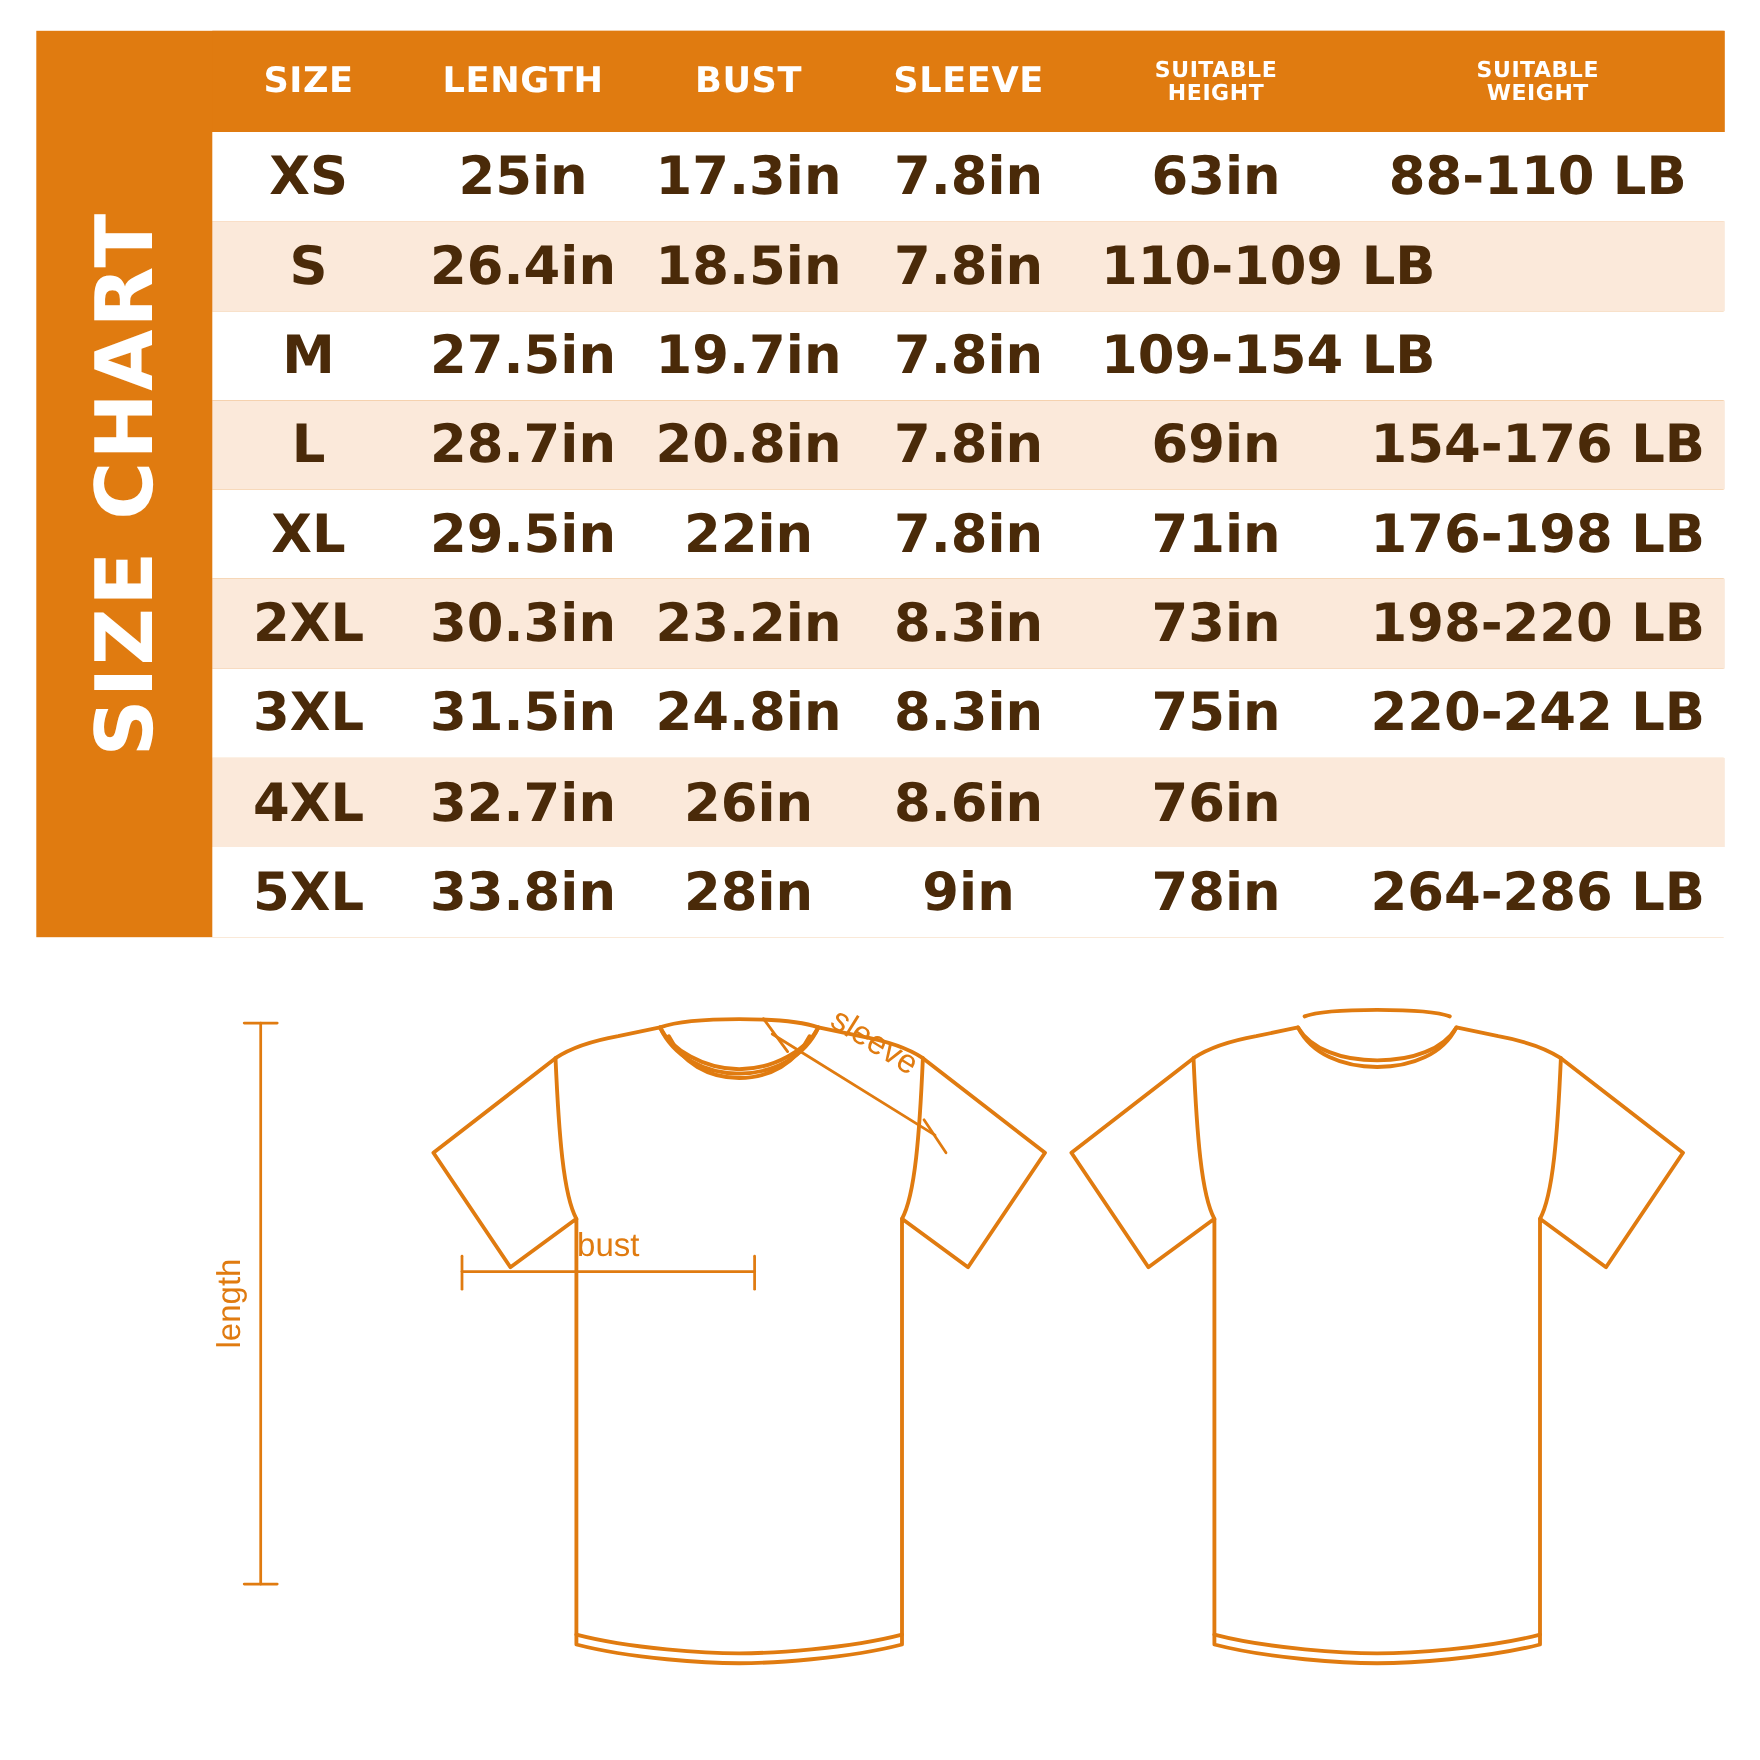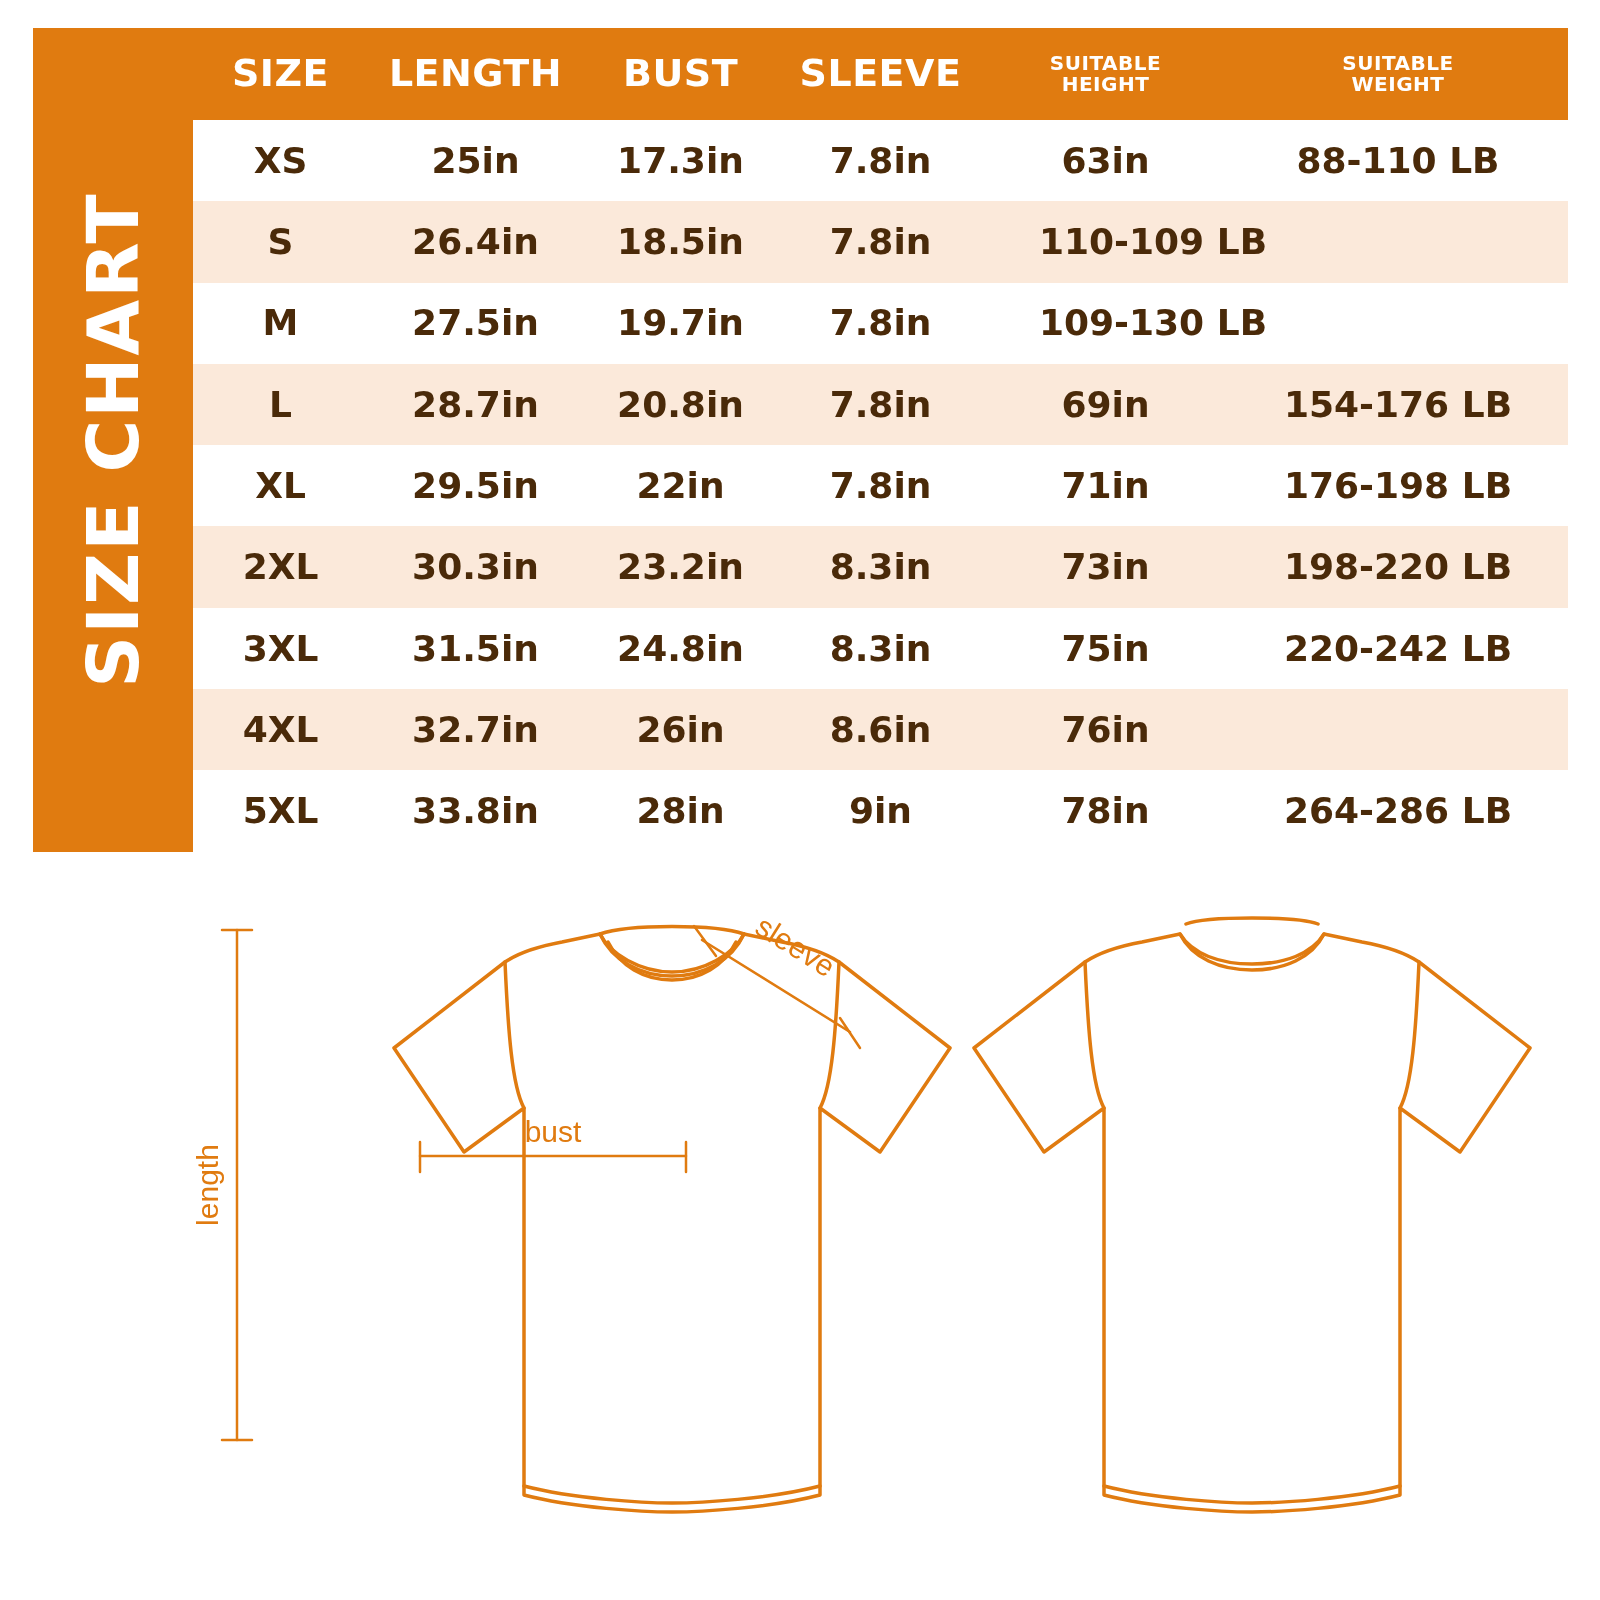--- a/index.html
+++ b/index.html
@@ -68,29 +68,29 @@
   .tbody-row.even { background: #FBE9DA; }
 
   .cell {
     text-align: center;
     font-family: "DejaVu Sans", sans-serif;
     font-weight: bold;
     line-height: 1.05;
   }
   .thead-row .cell {
     color: #ffffff;
-    font-size: 38px;
+    font-size: 32px;
     letter-spacing: 0.5px;
   }
   .thead-row .cell.two-line {
     font-size: 20px;
   }
   .tbody-row .cell {
     color: #4A2A09;
-    font-size: 36px;
+    font-size: 48px;
   }
 
   .c-size   { width: 175px; flex: 0 0 175px; }
   .c-length { width: 215px; flex: 0 0 215px; }
   .c-bust   { width: 195px; flex: 0 0 195px; }
   .c-sleeve { width: 205px; flex: 0 0 205px; }
   .c-height { width: 245px; flex: 0 0 245px; }
   .c-weight { width: 340px; flex: 0 0 340px; }
 
   
@@ -151,21 +151,21 @@
       <div class="cell c-bust">18.5in</div>
       <div class="cell c-sleeve">7.8in</div>
       <div class="cell c-weight">110-109 LB</div>
     </div>
 
     <div class="trow tbody-row odd">
       <div class="cell c-size">M</div>
       <div class="cell c-length">27.5in</div>
       <div class="cell c-bust">19.7in</div>
       <div class="cell c-sleeve">7.8in</div>
-      <div class="cell c-weight">109-130 LB</div>
+      <div class="cell c-weight">109-154 LB</div>
     </div>
 
     <div class="trow tbody-row even">
       <div class="cell c-size">L</div>
       <div class="cell c-length">28.7in</div>
       <div class="cell c-bust">20.8in</div>
       <div class="cell c-sleeve">7.8in</div>
       <div class="cell c-height">69in</div>
       <div class="cell c-weight">154-176 LB</div>
     </div>

